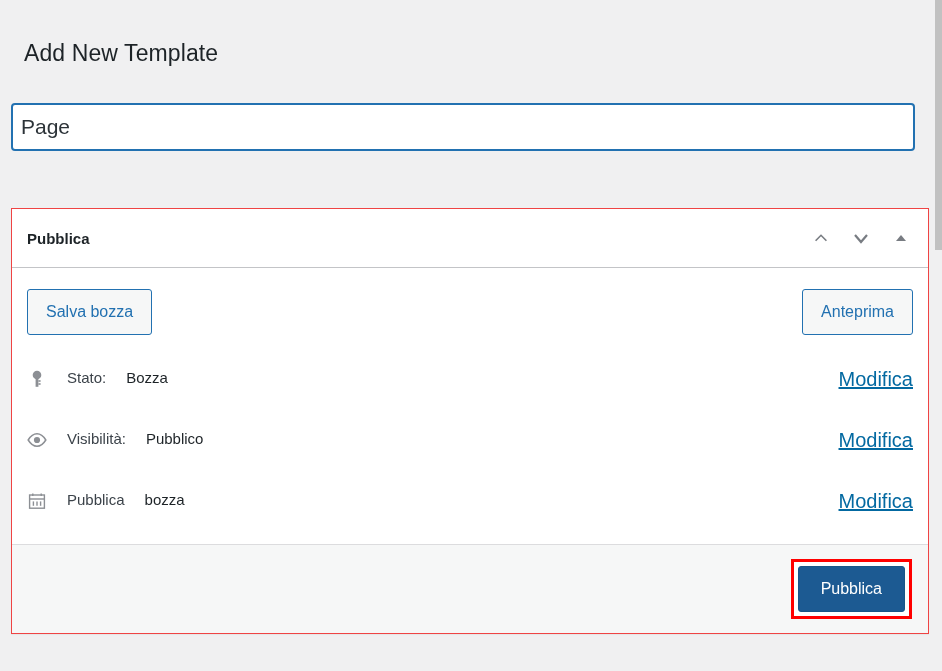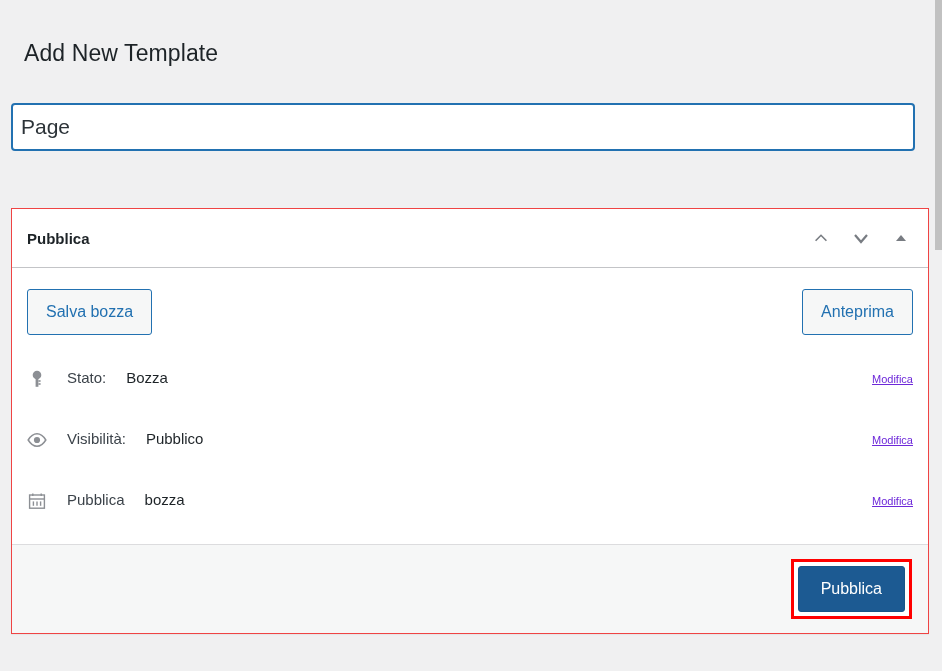--- a/index.html
+++ b/index.html
@@ -139,22 +139,22 @@
     width: 20px;
     height: 20px;
     display: inline-flex;
     align-items: center;
     justify-content: center;
     color: #8c8f94;
     flex: none;
   }
   .misc-icon svg { display: block; }
   .edit-link {
-    font-size: 11px;
-    color: #6d28d9;
+    font-size: 20px;
+    color: #0369a1;
     text-decoration: underline;
     cursor: pointer;
   }
 
   
   .major-publishing-actions {
     display: flex;
     align-items: center;
     justify-content: flex-end;
     margin-top: 12px;

